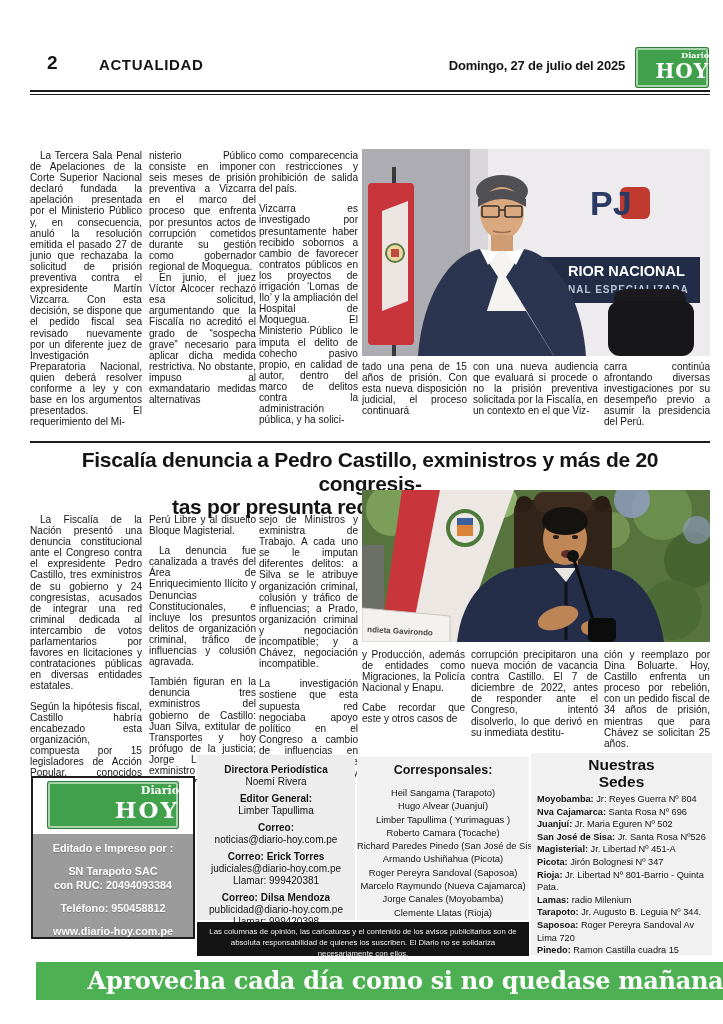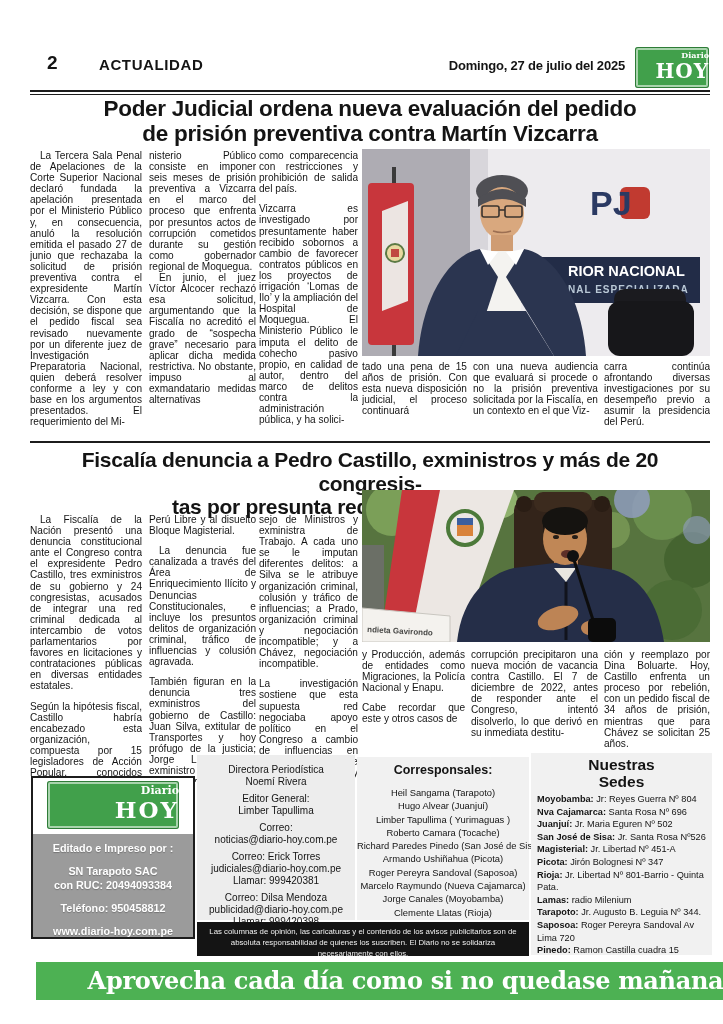--- a/index.html
+++ b/index.html
@@ -55,21 +55,21 @@
   .publogo { margin:3px auto 0; width:132px; height:48px; }
   .publogo .d { font-size:11px; line-height:13px; padding-top:3px; }
   .publogo .h { font-size:23px; line-height:26px; letter-spacing:2px; }
   .pubgray { position:absolute; left:0; right:0; bottom:0; top:56px; background:#9b9b9b;
              color:#fff; font-weight:bold; text-align:center; font-size:10.8px; line-height:14px;
              padding-top:7px; box-sizing:border-box; text-shadow:0 1px 1px rgba(0,0,0,.25); }
   .pubgray .g { margin-top:9px; }
 
   .staffbox { position:absolute; left:197px; top:755px; width:158px; height:165px; background:#ededed;
               text-align:center; font-size:10px; line-height:12px; padding-top:4px; box-sizing:border-box; }
-  .staffbox .lbl { font-weight:normal; margin-top:5px; }
+  .staffbox .lbl { font-weight:bold; margin-top:5px; }
 
   .corrbox { position:absolute; left:357px; top:757px; width:172px; height:163px; background:#f1f1f1;
              text-align:center; overflow:visible; }
   .corr-title { font-weight:bold; font-size:12.5px; margin:6px 0 9px; }
   .corr-item { font-size:9.4px; line-height:13.3px; white-space:nowrap; }
 
   .sedesbox { position:absolute; left:531px; top:753px; width:181px; height:202px; background:#f1f1f1;
               padding:2px 6px; box-sizing:border-box; overflow:hidden; }
   .sedes-title { text-align:center; font-weight:bold; font-size:15.5px; line-height:16.5px; margin-top:2px; margin-bottom:3px; }
   .sedes-item { font-size:9.2px; line-height:12.6px; }
@@ -89,24 +89,20 @@
 
   <div class="hdr-num">2</div>
   <div class="hdr-section">ACTUALIDAD</div>
   <div class="hdr-date">Domingo, 27 de julio del 2025</div>
   <div class="logo hdr-logo">
     <div class="d">Diario</div>
     <div class="h">HOY</div>
   </div>
   <div class="rule-double"></div>
 
-  <div class="headline1">
-    <span>Poder Judicial ordena nueva evaluación del pedido</span><br>
-    <span>de prisión preventiva contra Martín Vizcarra</span>
-  </div>
 
   <div class="col a1c1">
     <p class="ind">La Tercera Sala Penal de Apelaciones de la Corte Superior Nacional declaró fundada la apelación presentada por el Ministerio Público y, en consecuencia, anuló la resolución emitida el pasado 27 de junio que rechazaba la solicitud de prisión preventiva contra el expresidente Martín Vizcarra. Con esta decisión, se dispone que el pedido fiscal sea revisado nuevamente por un diferente juez de Investigación Preparatoria Nacional, quien deberá resolver conforme a ley y con base en los argumentos presentados. El requerimiento del Mi-</p>
   </div>
   <div class="col a1c2">
     <p>nisterio Público consiste en imponer seis meses de prisión preventiva a Vizcarra en el marco del proceso que enfrenta por presuntos actos de corrupción cometidos durante su gestión como gobernador regional de Moquegua.</p>
     <p class="ind">En junio, el juez Víctor Alcocer rechazó esa solicitud, argumentando que la Fiscalía no acreditó el grado de “sospecha grave” necesario para aplicar dicha medida restrictiva. No obstante, impuso al exmandatario medidas alternativas</p>
   </div>
   <div class="col a1c3">
     <p>como comparecencia con restricciones y prohibición de salida del país.</p>

